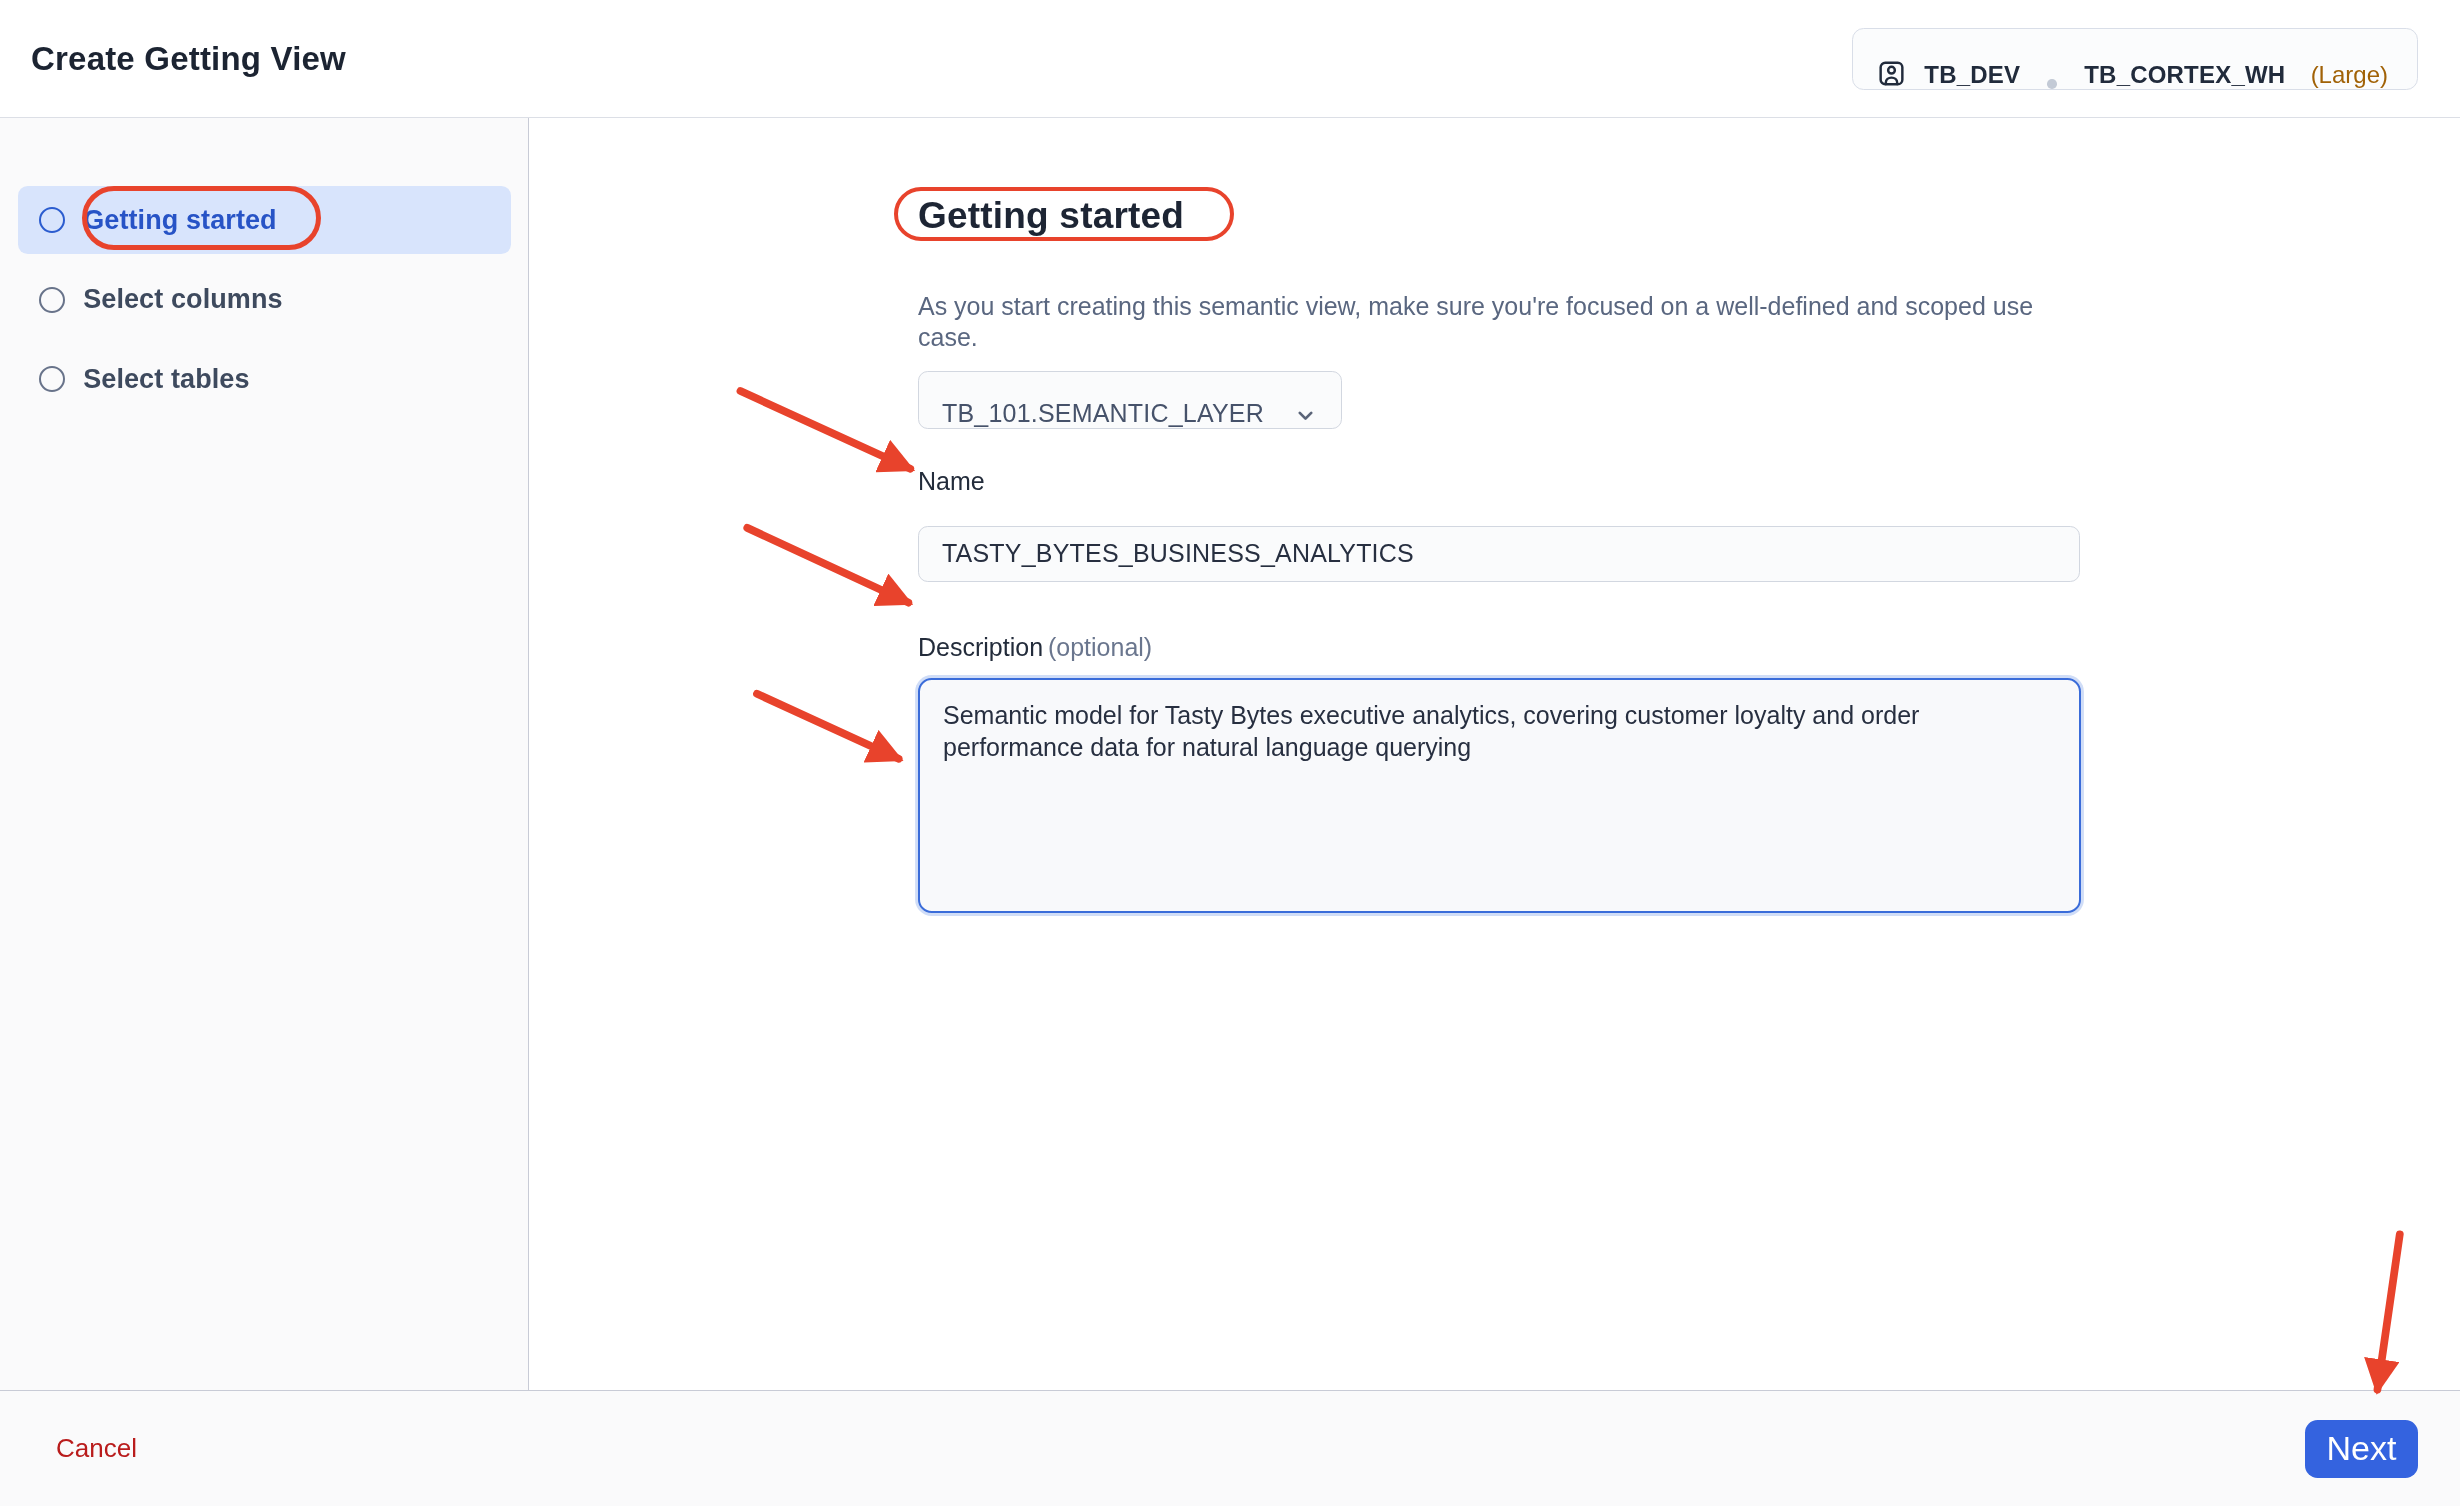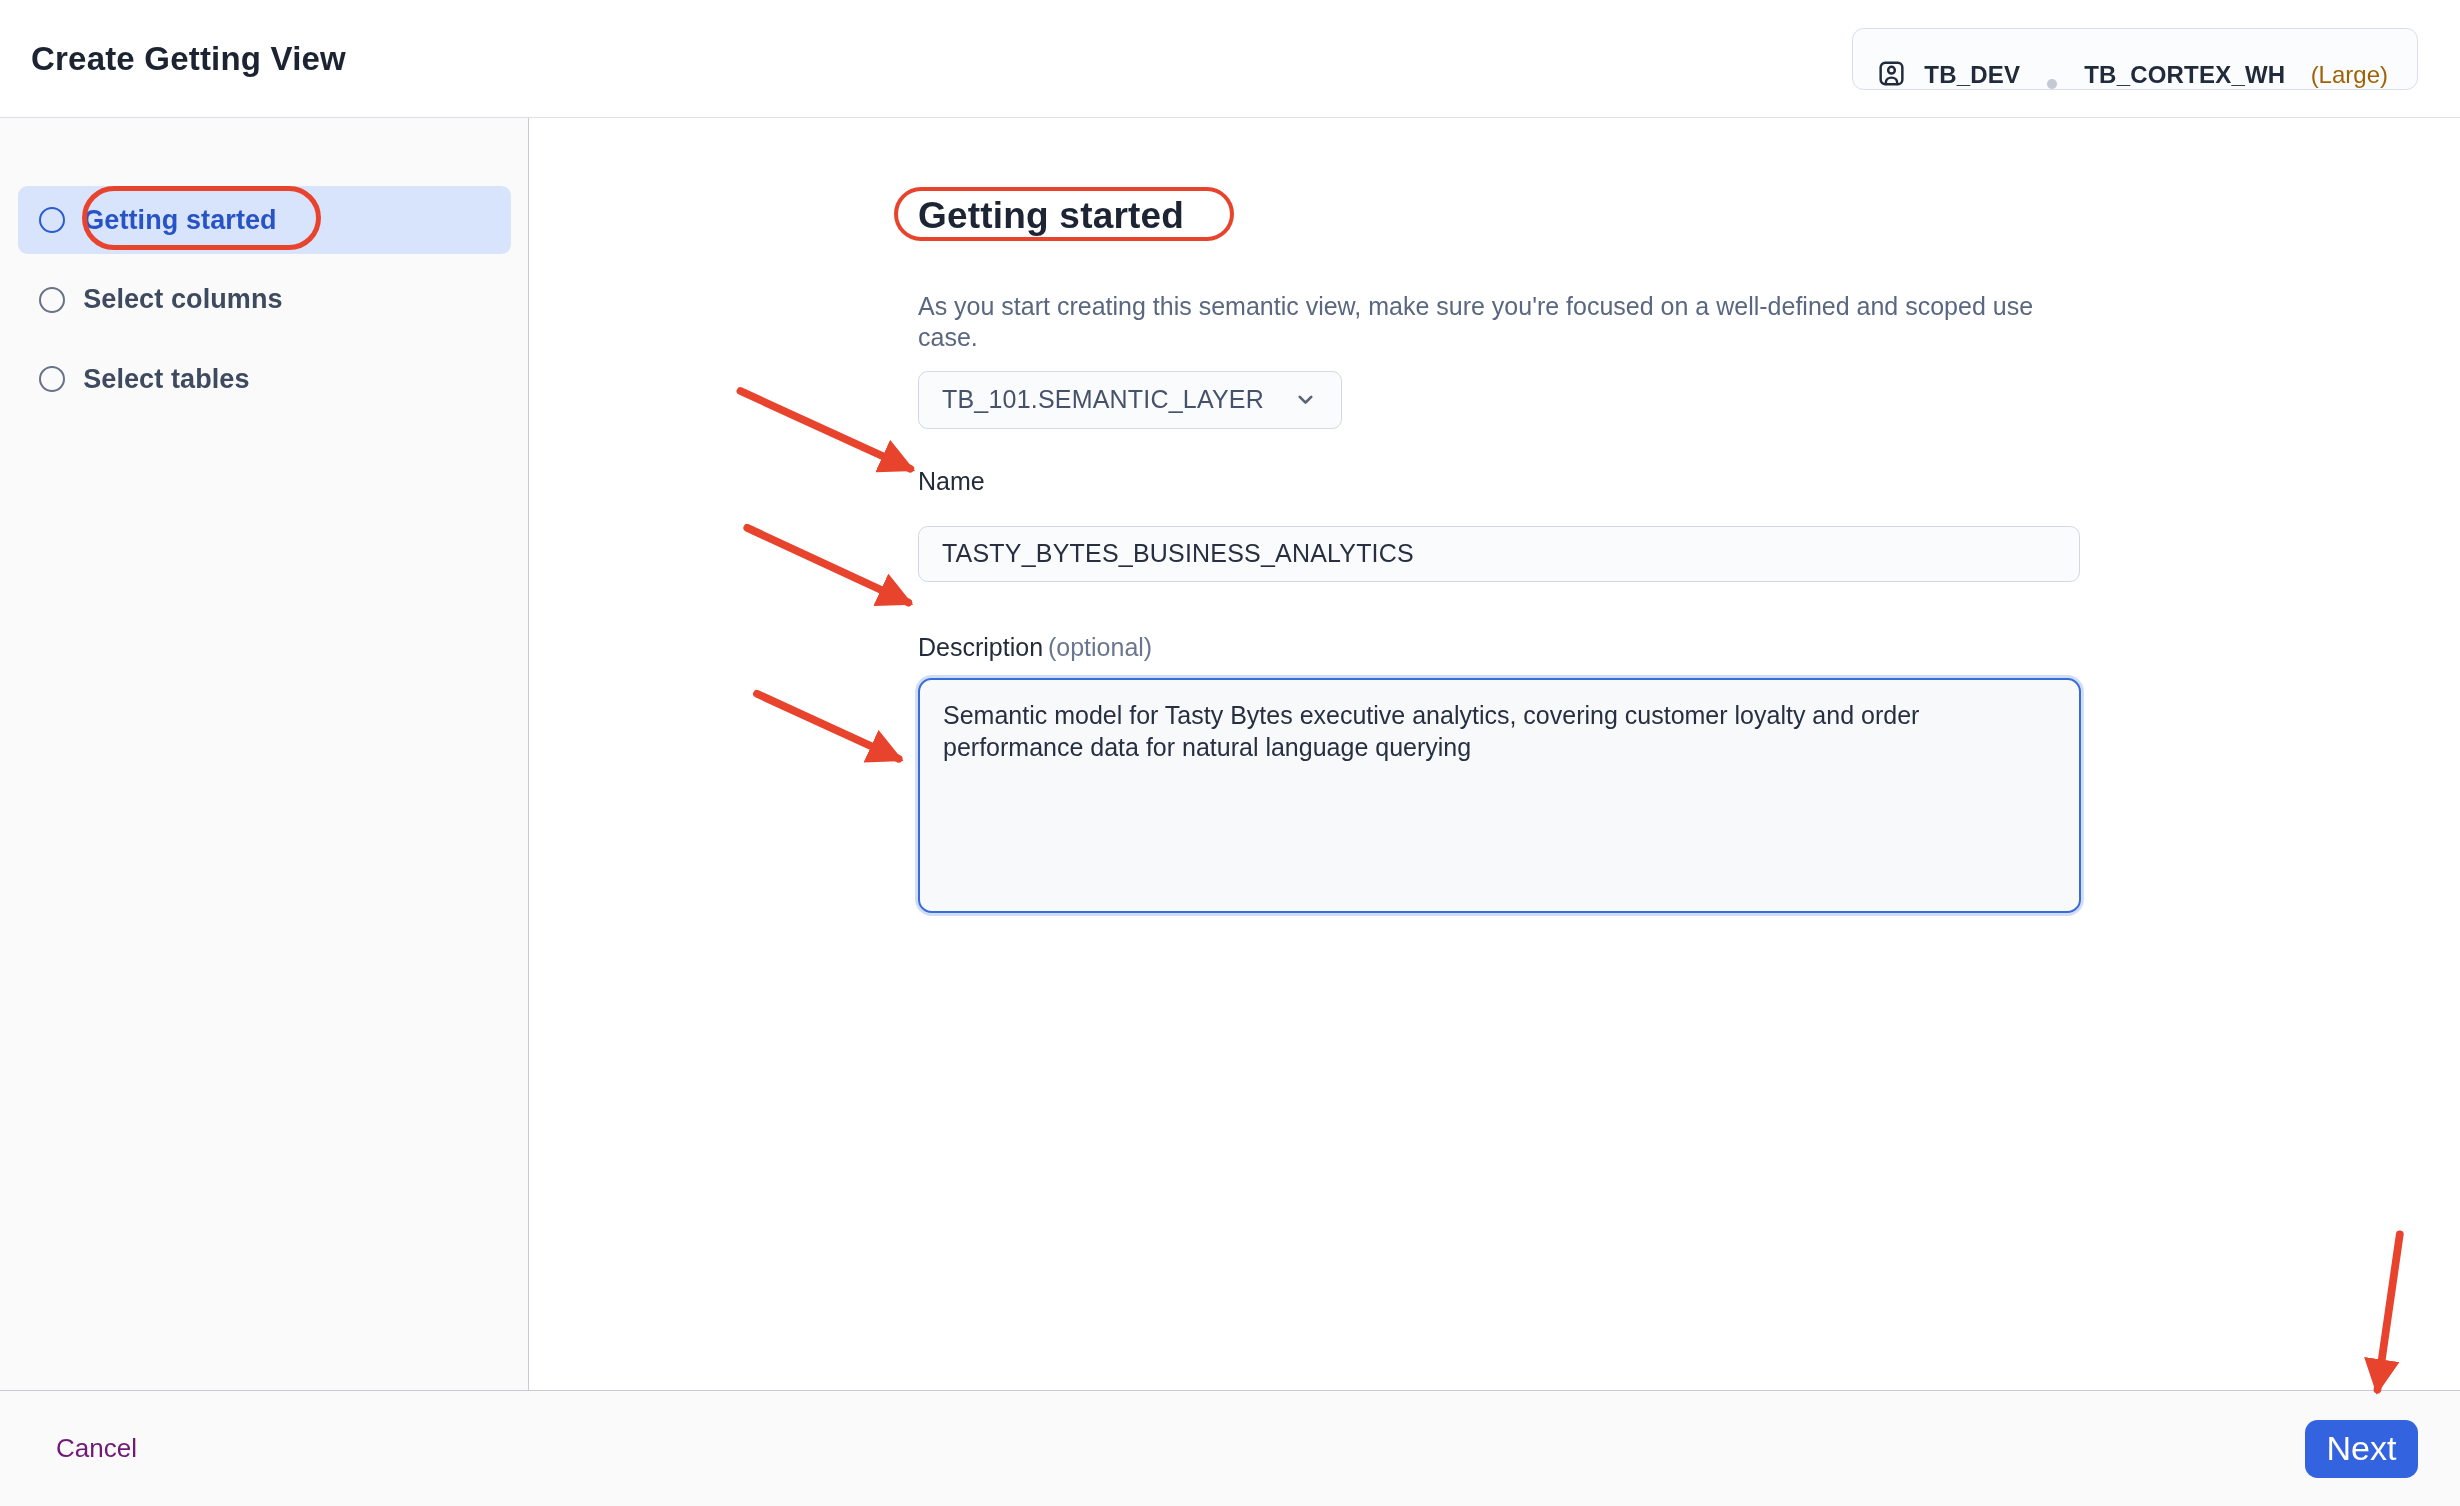--- a/index.html
+++ b/index.html
@@ -133,21 +133,21 @@
   .lbl-desc { margin-top: 50px; }
 
   .location-dropdown {
     margin-top: 17.5px;
     width: 424px;
     height: 58px;
     border: 1.9px solid #d2d7e0;
     background: #fafbfc;
     border-radius: 9.7px;
     display: flex;
-    align-items: center;
+    align-items: flex-end;
     padding: 0 23px;
     gap: 21.3px;
     cursor: pointer;
     font-family: inherit;
   }
   .location-dropdown .dd-value {
     font-size: 25px;
     font-weight: 500;
     color: #46526a;
     letter-spacing: 0.2px;
@@ -198,21 +198,21 @@
     border-top: 1.9px solid #c8cbd6;
     display: flex;
     align-items: center;
     padding: 0 43px 0 56px;
   }
   .cancel-button {
     background: none;
     border: none;
     font-family: inherit;
     font-size: 26px;
-    color: #701a75;
+    color: #b91c1c;
     cursor: pointer;
   }
   .next-button {
     margin-left: auto;
     width: 113px;
     height: 58px;
     background: #3463df;
     color: #ffffff;
     border: none;
     border-radius: 12.6px;

